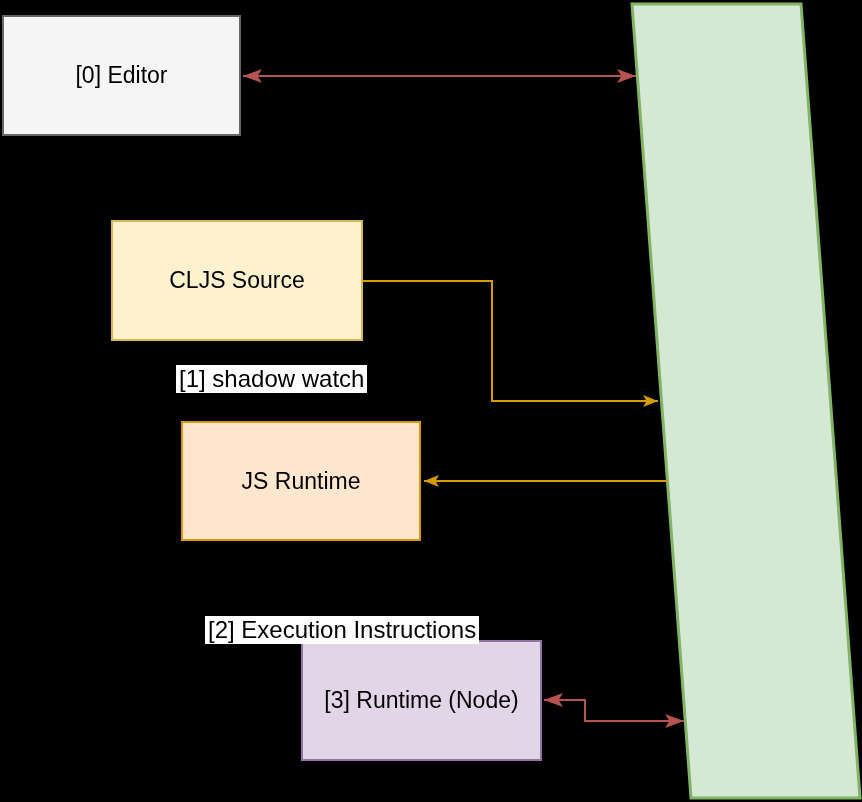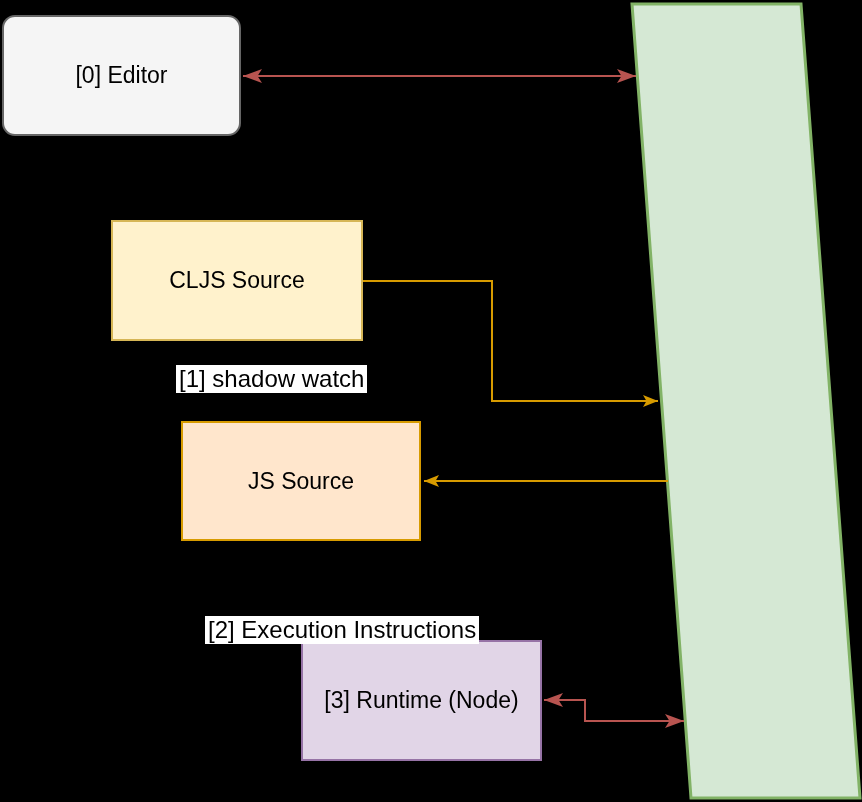--- a/index.html
+++ b/index.html
@@ -18,21 +18,21 @@
     position:relative;width:862px;height:802px;overflow:hidden;
     background:var(--background);
     font-family:"Liberation Sans",sans-serif;color:var(--text);
   }
   .layer{position:absolute;left:0;top:0;}
   .node{
     position:absolute;display:flex;align-items:center;justify-content:center;
     box-sizing:border-box;border:2px solid;font-size:23px;text-align:center;
     white-space:nowrap;
   }
-  .node-editor {left:2px;  top:15px; width:239px;height:121px;background:var(--editor-fill); border-color:var(--editor-border);border-radius:13px;}
+  .node-editor {left:2px;  top:15px; width:239px;height:121px;background:var(--editor-fill); border-color:var(--editor-border);}
   .node-cljs   {left:111px;top:220px;width:252px;height:121px;background:var(--cljs-fill);  border-color:var(--cljs-border);}
   .node-js     {left:181px;top:421px;width:240px;height:120px;background:var(--js-fill);    border-color:var(--js-border);}
   .node-runtime{left:301px;top:640px;width:241px;height:121px;background:var(--runtime-fill);border-color:var(--runtime-border);}
   .repl-label{
     position:absolute;left:646px;top:368px;width:200px;height:56px;
     display:flex;align-items:center;justify-content:center;
     font-size:44px;color:var(--text);
   }
   .edge-label{
     position:absolute;background:var(--label-bg);color:var(--text);
@@ -74,21 +74,21 @@
 
   <div class="node node-editor">
     <span>[0] Editor</span>
   </div>
 
   <div class="node node-cljs">
     <span>CLJS Source</span>
   </div>
 
   <div class="node node-js">
-    <span>JS Source</span>
+    <span>JS Runtime</span>
   </div>
 
   <div class="node node-runtime">
     <span>[3] Runtime (Node)</span>
   </div>
 
 
   <div class="edge-label edge-label-1">[1] shadow watch</div>
 
   <div class="edge-label edge-label-2">[2] Execution Instructions</div>

